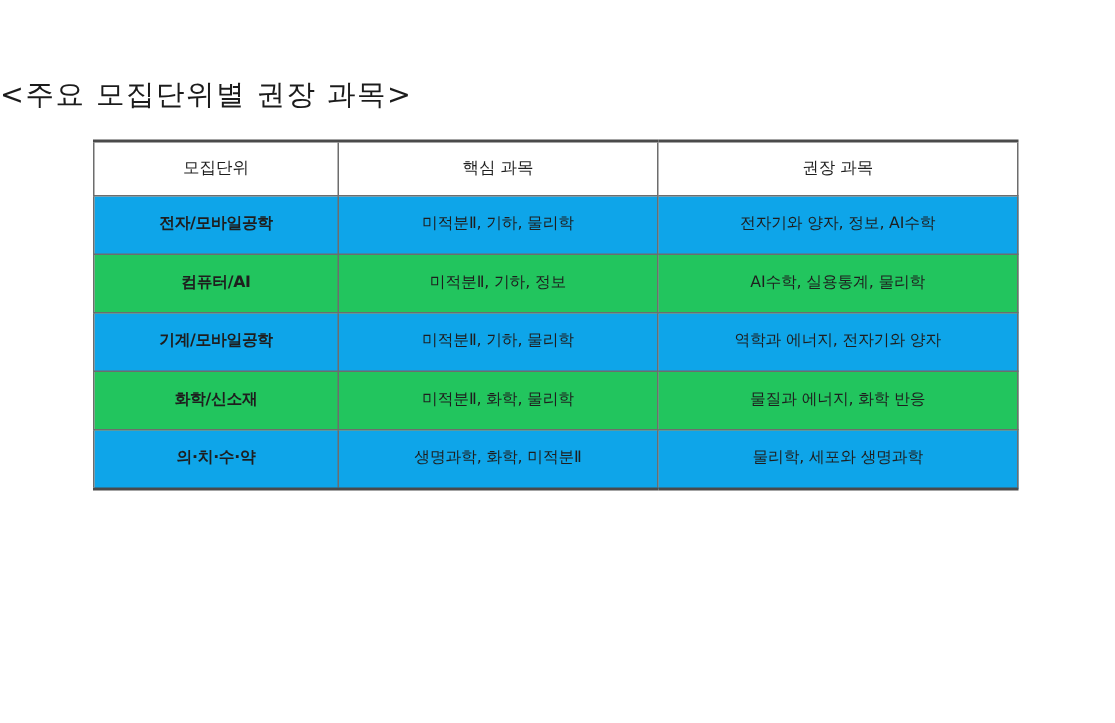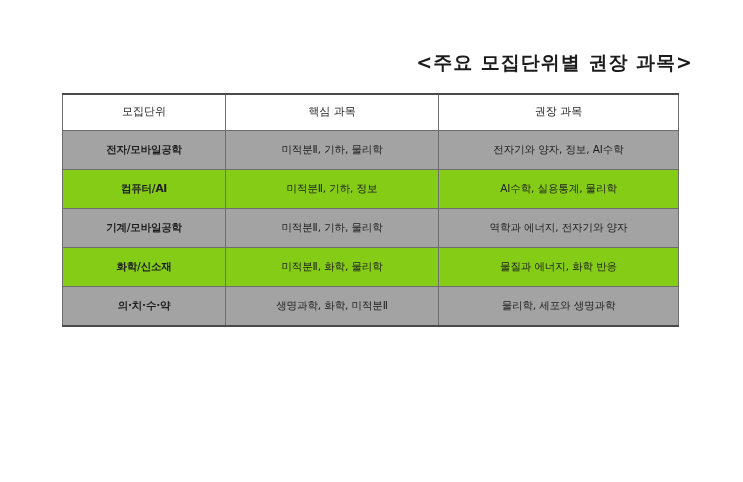--- a/index.html
+++ b/index.html
@@ -17,23 +17,23 @@
     position: relative;
     width: 743px;
     height: 482px;
     background: #ffffff;
   }
   .doc-title {
     position: absolute;
     left: 0;
     top: 50px;
     width: 693px;
-    text-align: right;
+    text-align: left;
     font-size: 19px;
-    font-weight: 700;
+    font-weight: 400;
     letter-spacing: 1px;
     color: #1b1b1b;
     white-space: nowrap;
   }
   .table-wrap {
     position: absolute;
     left: 62px;
     top: 93px;
     width: 616px;
   }
@@ -62,24 +62,24 @@
     background: #ffffff;
     font-weight: 400;
     font-size: 11px;
     border-top: 2px solid #4a4a4a;
     border-bottom: 1px solid #6d6d6d;
   }
   table.course-table tbody tr {
     height: 39px;
   }
   table.course-table tbody tr.row-light td {
-    background: #a3a3a3;
+    background: #0ea5e9;
   }
   table.course-table tbody tr.row-dark td {
-    background: #84cc16;
+    background: #22c55e;
   }
   table.course-table tbody tr:last-child td {
     border-bottom: 2px solid #4a4a4a;
   }
   td.unit-cell {
     font-weight: bold;
     color: #1a36c8;
     font-size: 11px;
     letter-spacing: -0.2px;
   }

